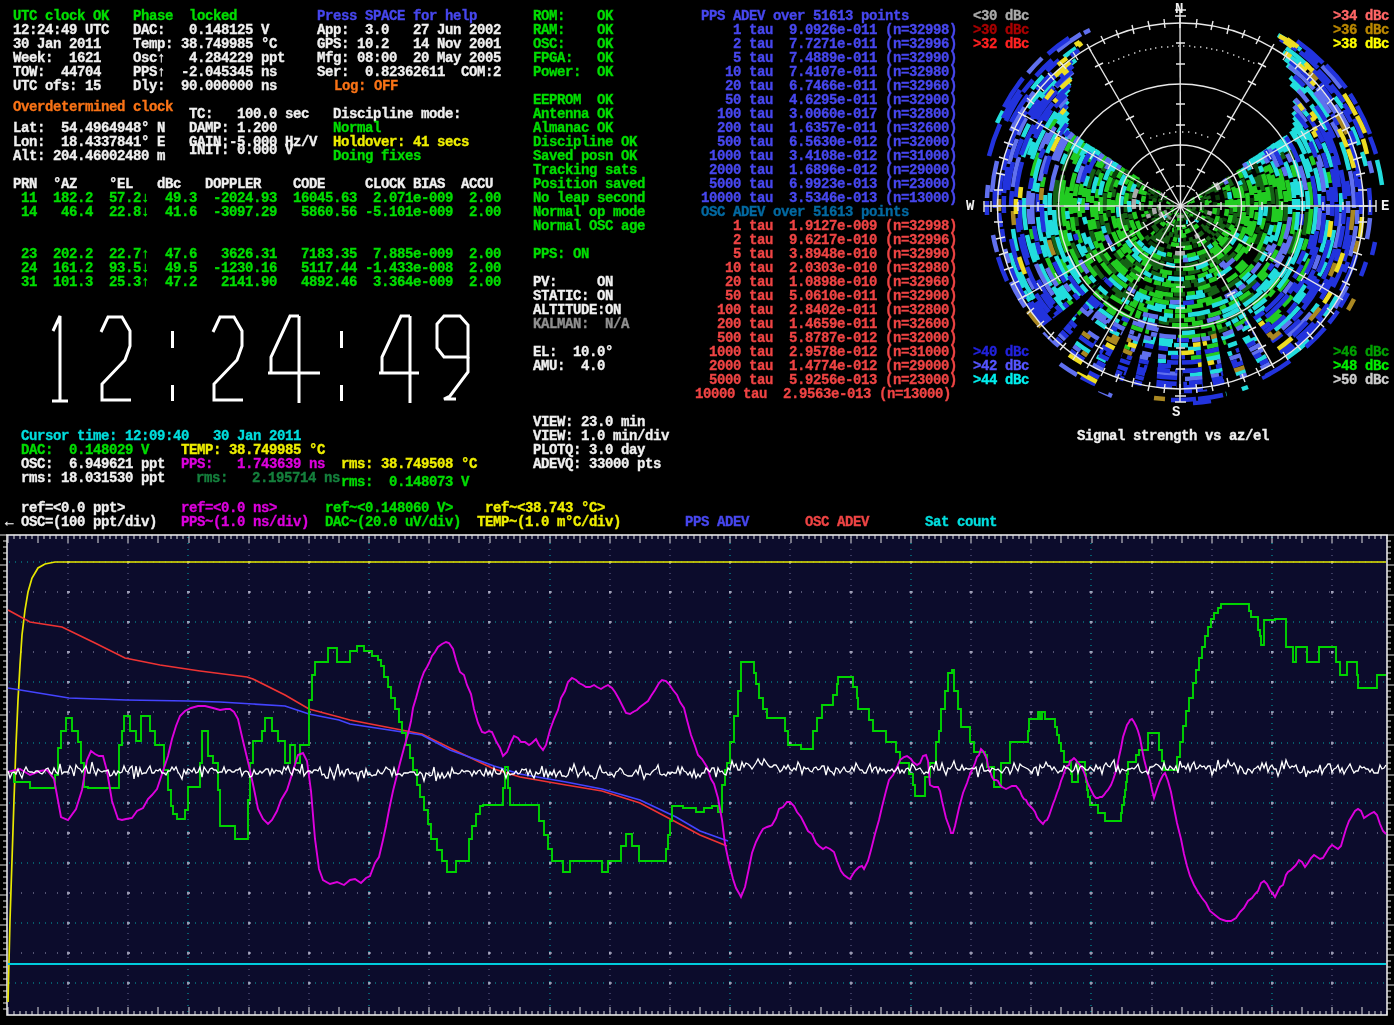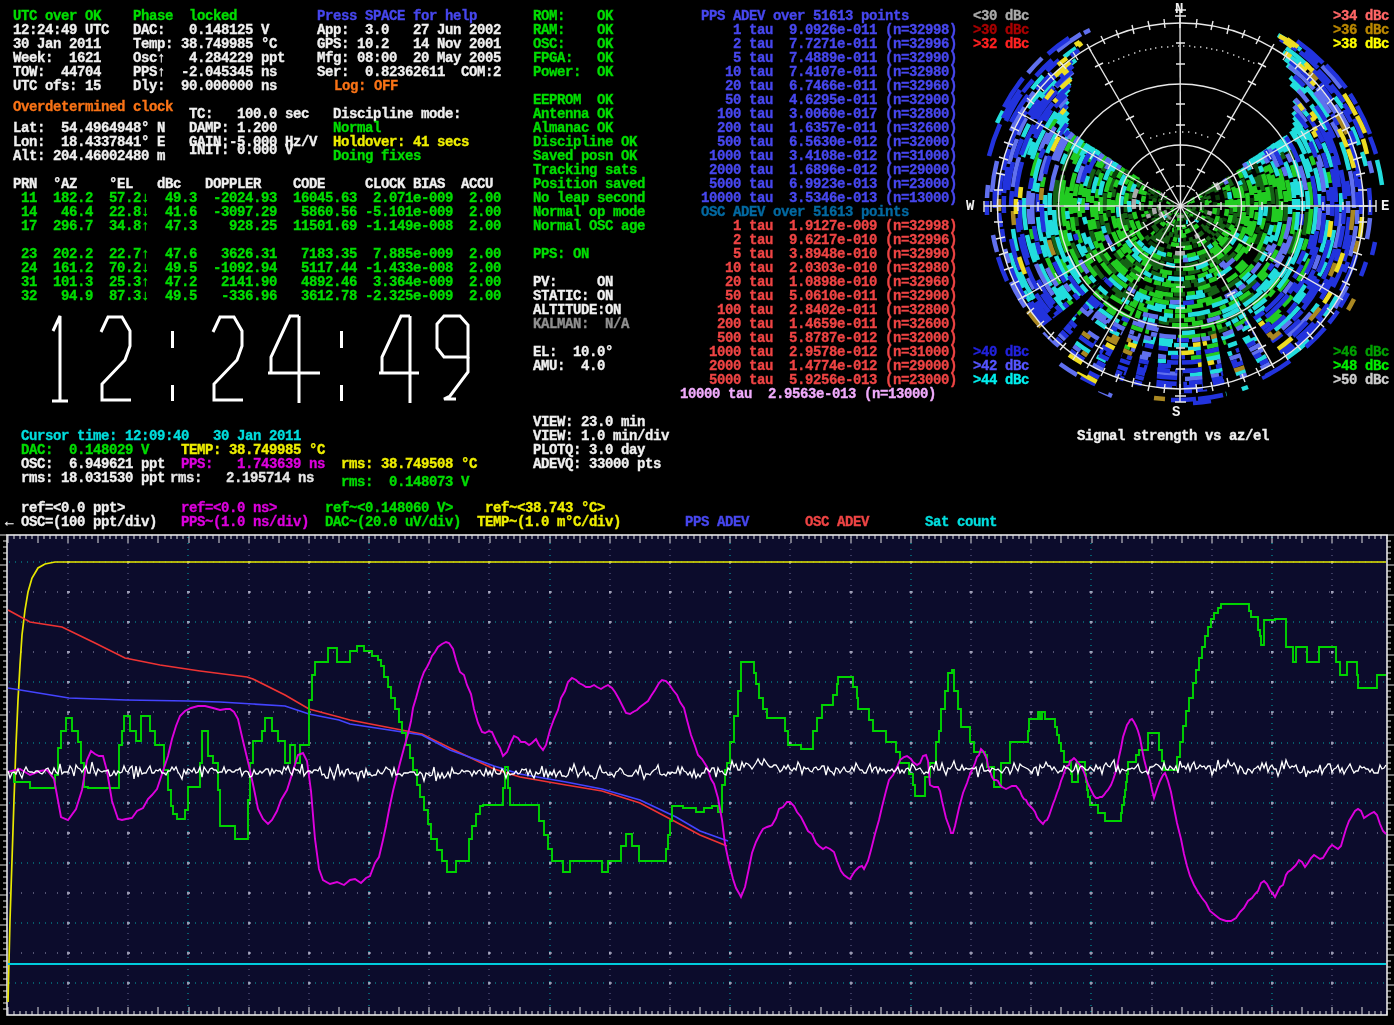--- a/index.html
+++ b/index.html
@@ -1,20 +1,20 @@
 <!DOCTYPE html>
 <html><head><meta charset="utf-8"><style>
 *{margin:0;padding:0}
 body{background:#000;width:1394px;height:1025px;overflow:hidden}
 #scr{position:relative;width:1394px;height:1025px;background:#000}
 .t{position:absolute;font-family:"Liberation Mono",monospace;font-weight:bold;font-size:14px;line-height:14px;letter-spacing:-0.4px;white-space:pre;-webkit-text-stroke:0.35px currentColor}
 .ov{position:absolute}
 </style></head><body>
 <div id="scr">
-<div class="t" style="left:13px;top:9px;color:#00dd00">UTC over OK</div>
+<div class="t" style="left:13px;top:9px;color:#00dd00">UTC clock OK</div>
 <div class="t" style="left:13px;top:23px;color:#f0f0f0">12:24:49 UTC</div>
 <div class="t" style="left:13px;top:37px;color:#f0f0f0">30 Jan 2011</div>
 <div class="t" style="left:13px;top:51px;color:#f0f0f0">Week:  1621</div>
 <div class="t" style="left:13px;top:65px;color:#f0f0f0">TOW:  44704</div>
 <div class="t" style="left:13px;top:79px;color:#f0f0f0">UTC ofs: 15</div>
 <div class="t" style="left:133px;top:9px;color:#00dd00">Phase  locked</div>
 <div class="t" style="left:133px;top:23px;color:#f0f0f0">DAC:   0.148125 V</div>
 <div class="t" style="left:133px;top:37px;color:#f0f0f0">Temp: 38.749985 °C</div>
 <div class="t" style="left:133px;top:51px;color:#f0f0f0">Osc↑   4.284229 ppt</div>
 <div class="t" style="left:133px;top:65px;color:#f0f0f0">PPS↑  -2.045345 ns</div>
@@ -33,25 +33,23 @@
 <div class="t" style="left:333px;top:121px;color:#00dd00">Normal</div>
 <div class="t" style="left:13px;top:135px;color:#f0f0f0">Lon:  18.4337841° E</div>
 <div class="t" style="left:189px;top:135px;color:#f0f0f0">GAIN:-5.000 Hz/V</div>
 <div class="t" style="left:333px;top:135px;color:#eeee00">Holdover: 41 secs</div>
 <div class="t" style="left:13px;top:149px;color:#f0f0f0">Alt: 204.46002480 m</div>
 <div class="t" style="left:189px;top:143px;color:#f0f0f0">INIT: 0.000 V</div>
 <div class="t" style="left:333px;top:149px;color:#00dd00">Doing fixes</div>
 <div class="t" style="left:13px;top:177px;color:#f0f0f0">PRN  °AZ    °EL   dBc   DOPPLER    CODE     CLOCK BIAS  ACCU</div>
 <div class="t" style="left:13px;top:191px;color:#00dd00"> 11  182.2  57.2↓  49.3  -2024.93  16045.63  2.071e-009  2.00</div>
 <div class="t" style="left:13px;top:205px;color:#00dd00"> 14   46.4  22.8↓  41.6  -3097.29   5860.56 -5.101e-009  2.00</div>
-<div class="t" style="left:13px;top:219px;color:#00dd00"> 17  296.7  34.8↑  47.3    928.25  11501.69 -1.149e-008  2.00</div>
 <div class="t" style="left:13px;top:247px;color:#00dd00"> 23  202.2  22.7↑  47.6   3626.31   7183.35  7.885e-009  2.00</div>
-<div class="t" style="left:13px;top:261px;color:#00dd00"> 24  161.2  70.2↓  49.5  -1092.94   5117.44 -1.433e-008  2.00</div>
+<div class="t" style="left:13px;top:261px;color:#00dd00"> 24  161.2  93.5↓  49.5  -1230.16   5117.44 -1.433e-008  2.00</div>
 <div class="t" style="left:13px;top:275px;color:#00dd00"> 31  101.3  25.3↑  47.2   2141.90   4892.46  3.364e-009  2.00</div>
-<div class="t" style="left:13px;top:289px;color:#00dd00"> 32   94.9  87.3↓  49.5   -336.96   3612.78 -2.325e-009  2.00</div>
 <div class="t" style="left:533px;top:9px;color:#00dd00">ROM:    OK</div>
 <div class="t" style="left:533px;top:23px;color:#00dd00">RAM:    OK</div>
 <div class="t" style="left:533px;top:37px;color:#00dd00">OSC:    OK</div>
 <div class="t" style="left:533px;top:51px;color:#00dd00">FPGA:   OK</div>
 <div class="t" style="left:533px;top:65px;color:#00dd00">Power:  OK</div>
 <div class="t" style="left:533px;top:93px;color:#00dd00">EEPROM  OK</div>
 <div class="t" style="left:533px;top:107px;color:#00dd00">Antenna OK</div>
 <div class="t" style="left:533px;top:121px;color:#00dd00">Almanac OK</div>
 <div class="t" style="left:533px;top:135px;color:#00dd00">Discipline OK</div>
 <div class="t" style="left:533px;top:149px;color:#00dd00">Saved posn OK</div>
@@ -91,42 +89,42 @@
 <div class="t" style="left:701px;top:247px;color:#ee4444">    5 tau  3.8948e-010 (n=32990)</div>
 <div class="t" style="left:701px;top:261px;color:#ee4444">   10 tau  2.0303e-010 (n=32980)</div>
 <div class="t" style="left:701px;top:275px;color:#ee4444">   20 tau  1.0898e-010 (n=32960)</div>
 <div class="t" style="left:701px;top:289px;color:#ee4444">   50 tau  5.0610e-011 (n=32900)</div>
 <div class="t" style="left:701px;top:303px;color:#ee4444">  100 tau  2.8402e-011 (n=32800)</div>
 <div class="t" style="left:701px;top:317px;color:#ee4444">  200 tau  1.4659e-011 (n=32600)</div>
 <div class="t" style="left:701px;top:331px;color:#ee4444">  500 tau  5.8787e-012 (n=32000)</div>
 <div class="t" style="left:701px;top:345px;color:#ee4444"> 1000 tau  2.9578e-012 (n=31000)</div>
 <div class="t" style="left:701px;top:359px;color:#ee4444"> 2000 tau  1.4774e-012 (n=29000)</div>
 <div class="t" style="left:701px;top:373px;color:#ee4444"> 5000 tau  5.9256e-013 (n=23000)</div>
-<div class="t" style="left:680px;top:387px;color:#f0abfc">10000 tau  2.9563e-013 (n=13000)</div>
+<div class="t" style="left:695px;top:387px;color:#ef4444">10000 tau  2.9563e-013 (n=13000)</div>
 <div class="t" style="left:973px;top:9px;color:#aaaaaa">&lt;30 dBc</div>
 <div class="t" style="left:973px;top:23px;color:#aa0000">&gt;30 dBc</div>
 <div class="t" style="left:973px;top:37px;color:#ff2222">&gt;32 dBc</div>
 <div class="t" style="left:1333px;top:9px;color:#ff6666">&gt;34 dBc</div>
 <div class="t" style="left:1333px;top:23px;color:#bb8800">&gt;36 dBc</div>
 <div class="t" style="left:1333px;top:37px;color:#ffff00">&gt;38 dBc</div>
 <div class="t" style="left:973px;top:345px;color:#2222dd">&gt;40 dBc</div>
 <div class="t" style="left:973px;top:359px;color:#5555ff">&gt;42 dBc</div>
 <div class="t" style="left:973px;top:373px;color:#00eeee">&gt;44 dBc</div>
 <div class="t" style="left:1333px;top:345px;color:#00a000">&gt;46 dBc</div>
 <div class="t" style="left:1333px;top:359px;color:#00ee00">&gt;48 dBc</div>
 <div class="t" style="left:1333px;top:373px;color:#cccccc">&gt;50 dBc</div>
 <div class="t" style="left:1077px;top:429px;color:#f0f0f0">Signal strength vs az/el</div>
 <div class="t" style="left:21px;top:429px;color:#00dddd">Cursor time: 12:09:40   30 Jan 2011</div>
 <div class="t" style="left:21px;top:443px;color:#00dd00">DAC:  0.148029 V</div>
 <div class="t" style="left:181px;top:443px;color:#eeee00">TEMP: 38.749985 °C</div>
 <div class="t" style="left:21px;top:457px;color:#f0f0f0">OSC:  6.949621 ppt</div>
 <div class="t" style="left:181px;top:457px;color:#dd00dd">PPS:   1.743639 ns</div>
 <div class="t" style="left:341px;top:457px;color:#eeee00">rms: 38.749508 °C</div>
 <div class="t" style="left:21px;top:471px;color:#f0f0f0">rms: 18.031530 ppt</div>
-<div class="t" style="left:170px;top:471px;color:#e5e5e5">rms:   2.195714 ns</div>
+<div class="t" style="left:196px;top:471px;color:#15803d">rms:   2.195714 ns</div>
 <div class="t" style="left:341px;top:475px;color:#00dd00">rms:  0.148073 V</div>
 <div class="t" style="left:21px;top:501px;color:#f0f0f0">ref=&lt;0.0 ppt&gt;</div>
 <div class="t" style="left:181px;top:501px;color:#dd00dd">ref=&lt;0.0 ns&gt;</div>
 <div class="t" style="left:325px;top:501px;color:#00dd00">ref~&lt;0.148060 V&gt;</div>
 <div class="t" style="left:485px;top:501px;color:#eeee00">ref~&lt;38.743 °C&gt;</div>
 <div class="t" style="left:5px;top:515px;color:#f0f0f0">← OSC=(100 ppt/div)</div>
 <div class="t" style="left:181px;top:515px;color:#dd00dd">PPS~(1.0 ns/div)</div>
 <div class="t" style="left:325px;top:515px;color:#00dd00">DAC~(20.0 uV/div)</div>
 <div class="t" style="left:477px;top:515px;color:#eeee00">TEMP~(1.0 m°C/div)</div>
 <div class="t" style="left:685px;top:515px;color:#4747ee">PPS ADEV</div>

